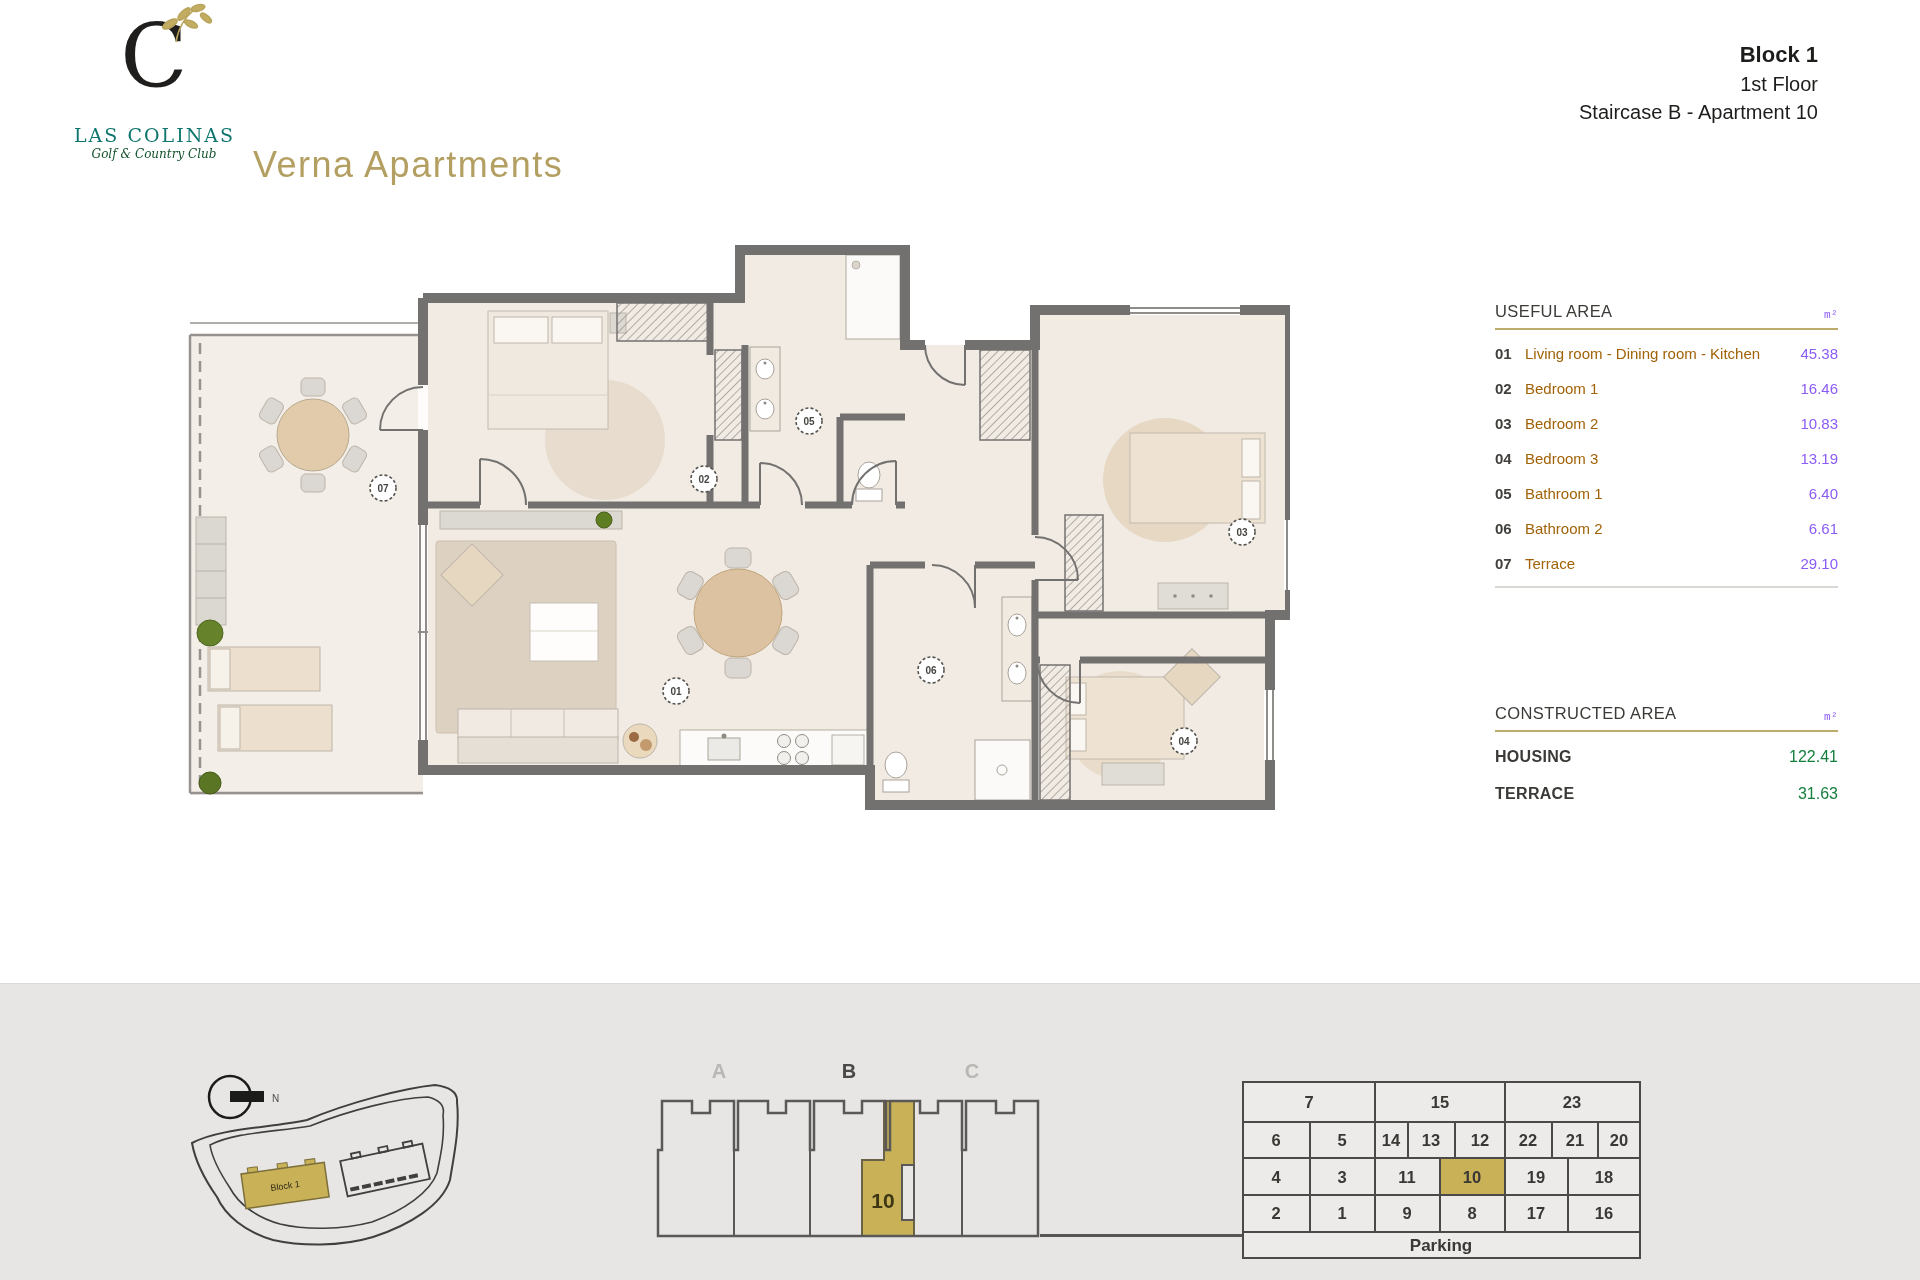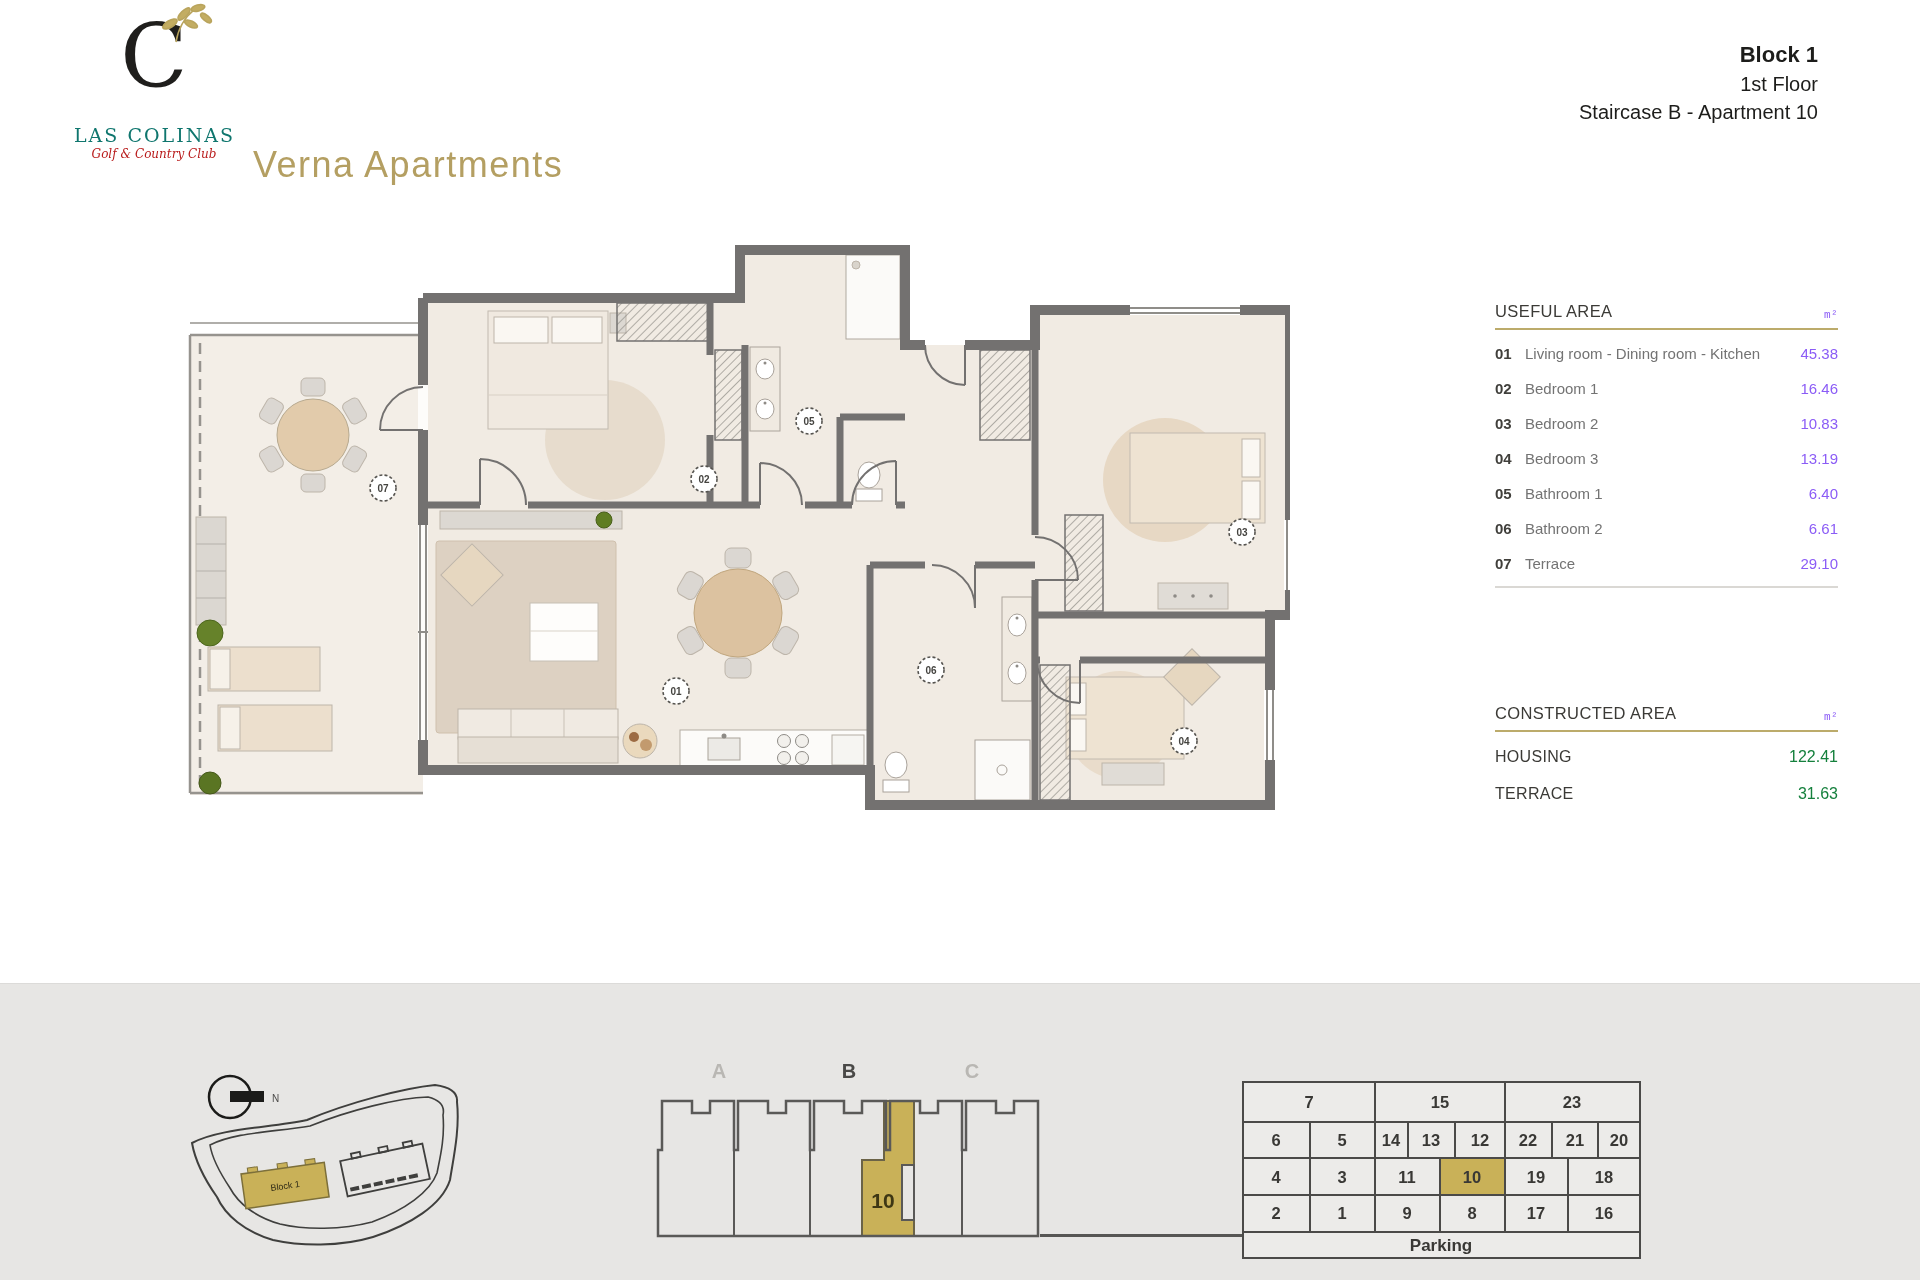--- a/index.html
+++ b/index.html
@@ -8,43 +8,43 @@
 
   
   .logo { position:absolute; left:74px; top:6px; width:160px; text-align:center; }
   .logo .mono-wrap { position:relative; height:116px; }
   .logo .monogram { font-family:"DejaVu Serif", serif; font-size:88px; line-height:1.15;
                     color:#1f1e1c; }
   .logo .leaves { position:absolute; left:84px; top:-4px; }
   .logo .brand { font-family:"DejaVu Serif", serif; font-size:19px; letter-spacing:2px;
                  color:#0f766e; margin-top:2px; white-space:nowrap; }
   .logo .brand-sub { font-family:"DejaVu Serif", serif; font-style:italic; font-size:12px;
-                     color:#b91c1c; margin-top:1px; }
+                     color:#14532d; margin-top:1px; }
   .page-title { position:absolute; left:253px; top:120px; font-size:36px; font-weight:400;
                 letter-spacing:1.5px; color:#b49f62; }
   .apt-info { position:absolute; right:102px; top:42px; text-align:right; color:#1d1d1b; }
   .apt-info .block { font-size:22px; font-weight:bold; margin-bottom:5px; }
   .apt-info .line { font-size:20px; margin-bottom:5px; }
 
   
   .atable { position:absolute; left:1495px; width:343px; }
   .atable.useful { top:302px; }
   .atable.constructed { top:704px; }
   .ahead { display:flex; justify-content:space-between; align-items:flex-end;
            font-size:16.5px; color:#3b3a36; letter-spacing:0.4px; padding-bottom:7px;
            border-bottom:2px solid #bcab6b; }
   .ahead .unit { font-size:11px; color:#8b5cf6;font-family:Liberation Mono, monospace; }
   .abody.sep { border-bottom:2px solid #dad8d4; padding-bottom:5px; }
   .arow { display:flex; align-items:center; height:35px; font-size:15px; }
   .abody { padding-top:6px; }
   .arow .n { width:30px; font-weight:bold; color:#403f3b; }
-  .arow .lbl { color:#737373; }
+  .arow .lbl { color:#a16207; }
   .arow .val { margin-left:auto; color:#8b5cf6; }
   .crow { display:flex; align-items:center; height:37px; font-size:16px; }
-  .crow .lbl { color:#3b3a36; font-weight:normal; letter-spacing:0.3px; }
+  .crow .lbl { color:#3b3a36; font-weight:bold; letter-spacing:0.3px; }
   .crow .val { margin-left:auto; color:#15803d; }
 
   
   .band { position:absolute; left:0; top:983px; width:1920px; height:297px;
           background:#e7e6e4; border-top:1px solid #dcdbd9; }
   .ground-line { position:absolute; left:1040px; top:1234px; width:205px; height:2.5px;
                  background:#57565?; background:#575654; }
 
   .plan-svg { position:absolute; left:180px; top:235px; }
   .site-svg { position:absolute; left:150px; top:1040px; }

